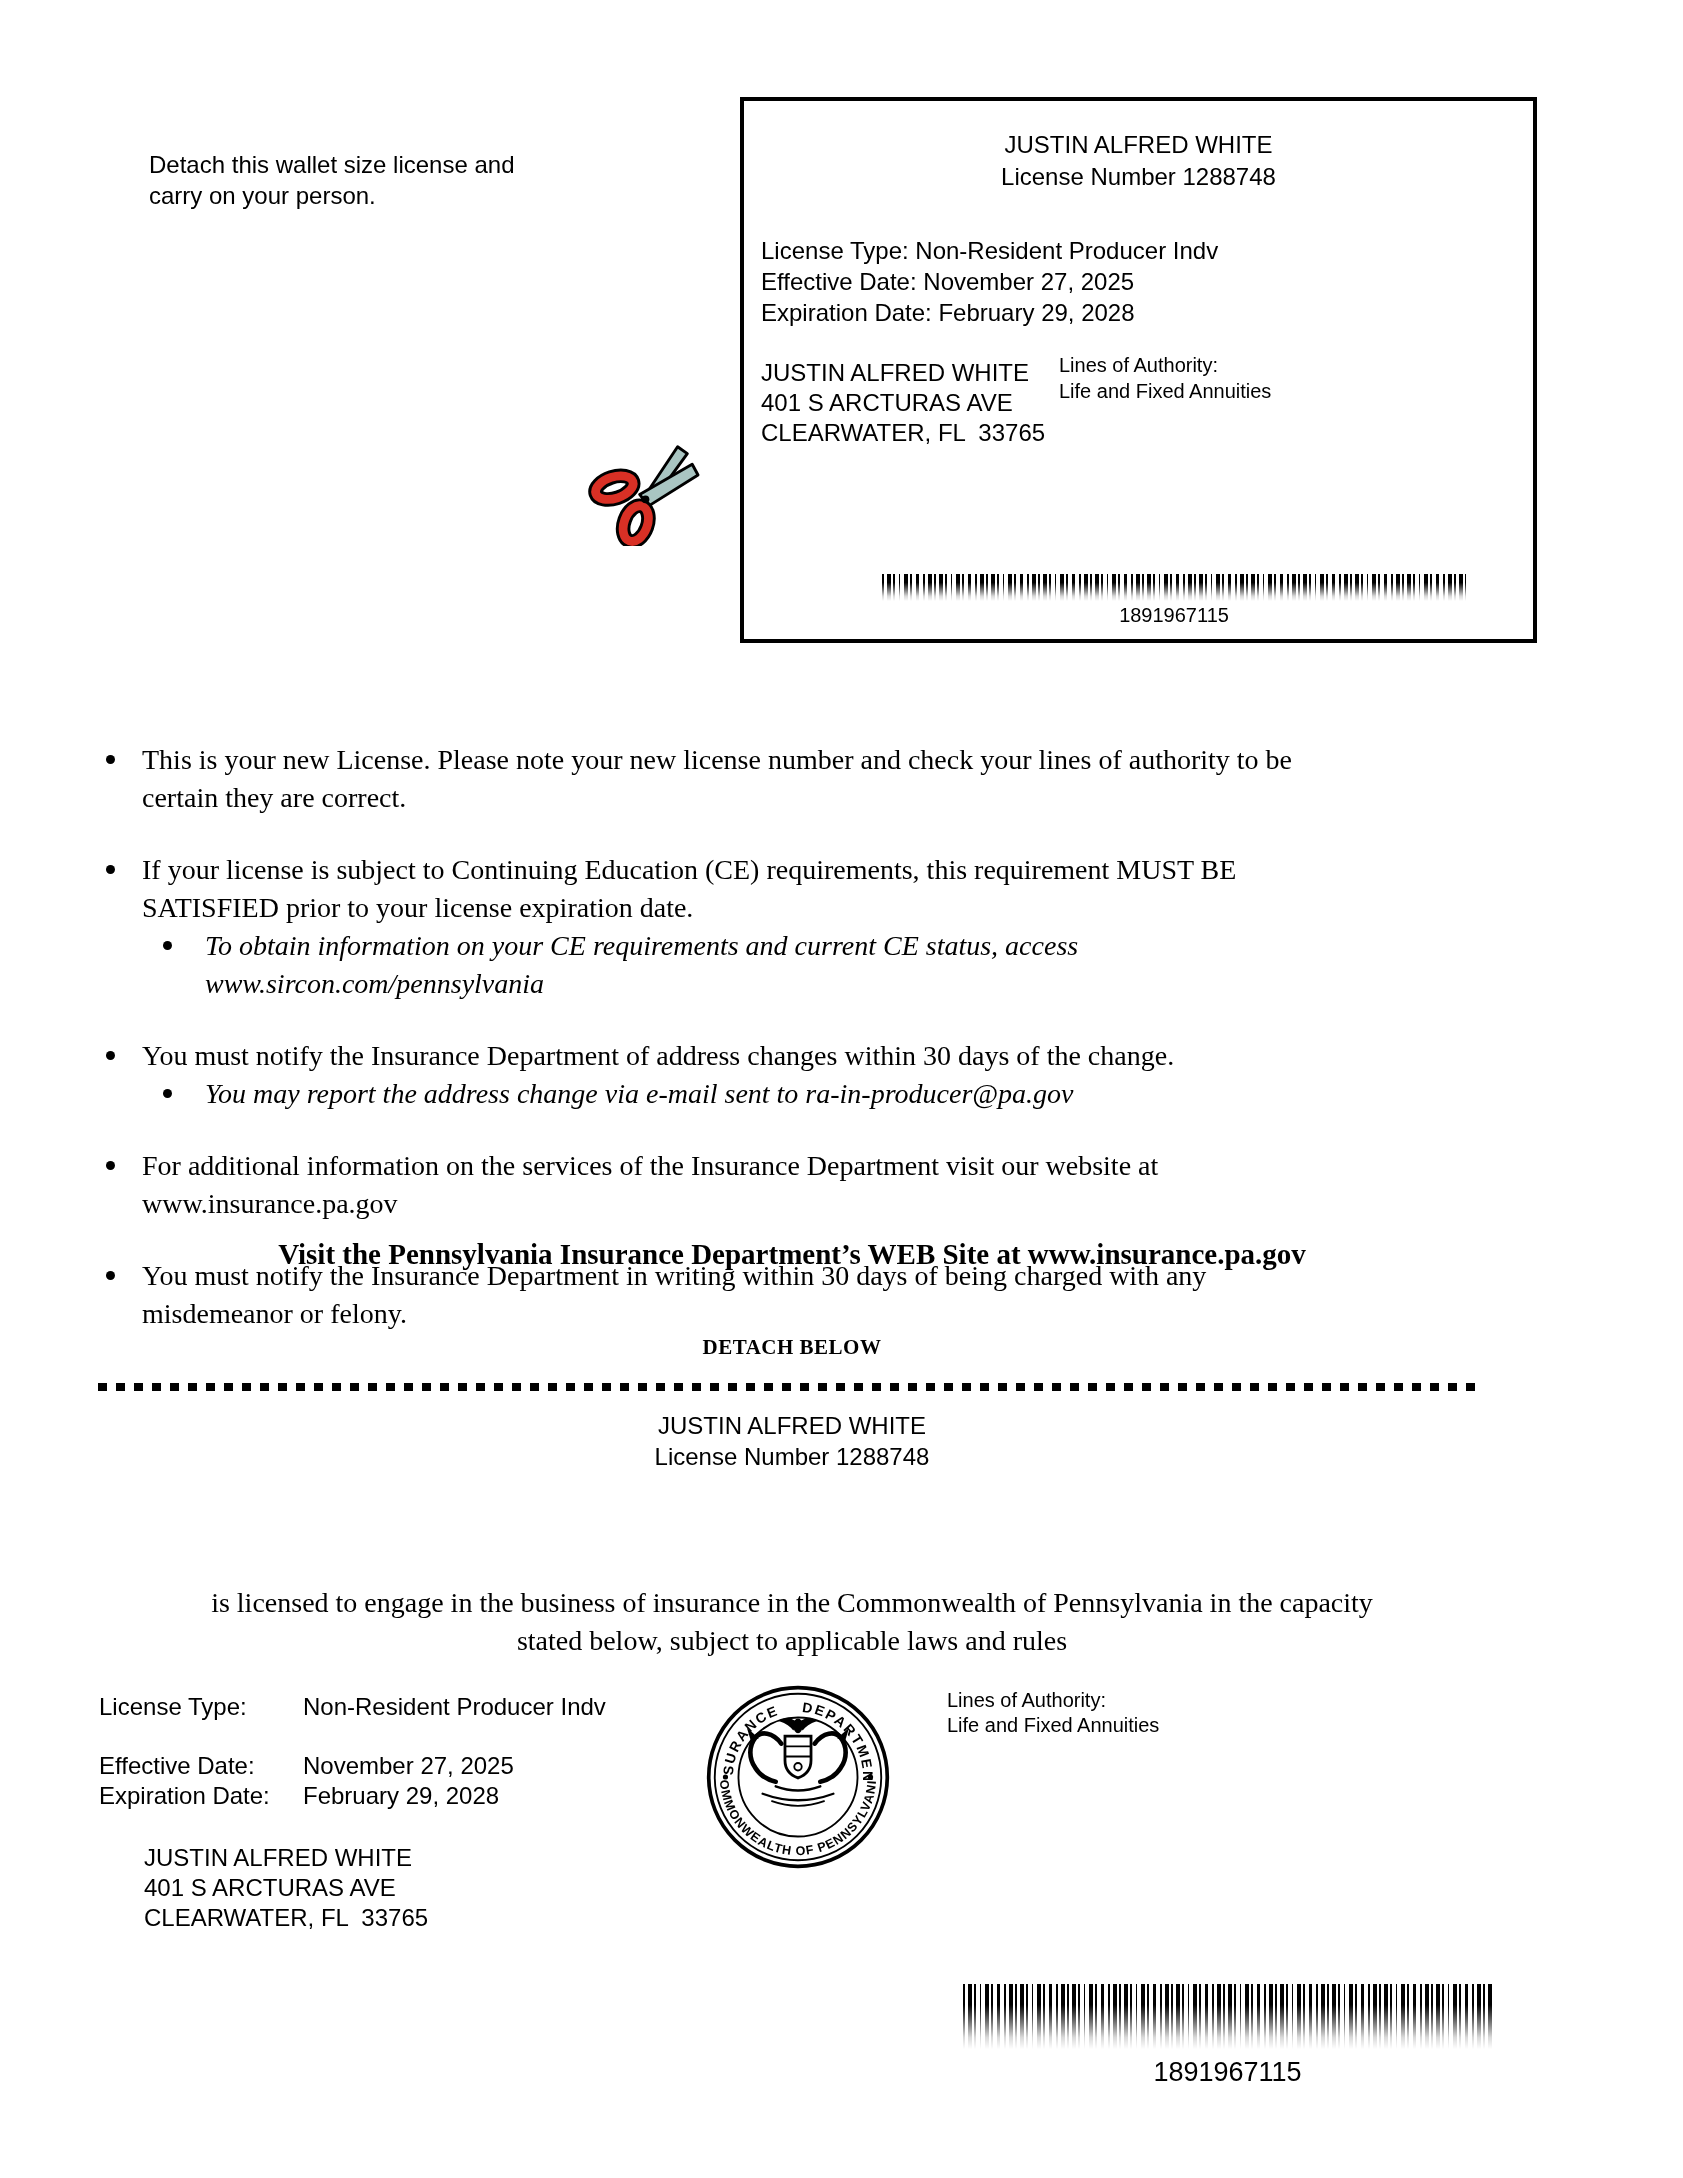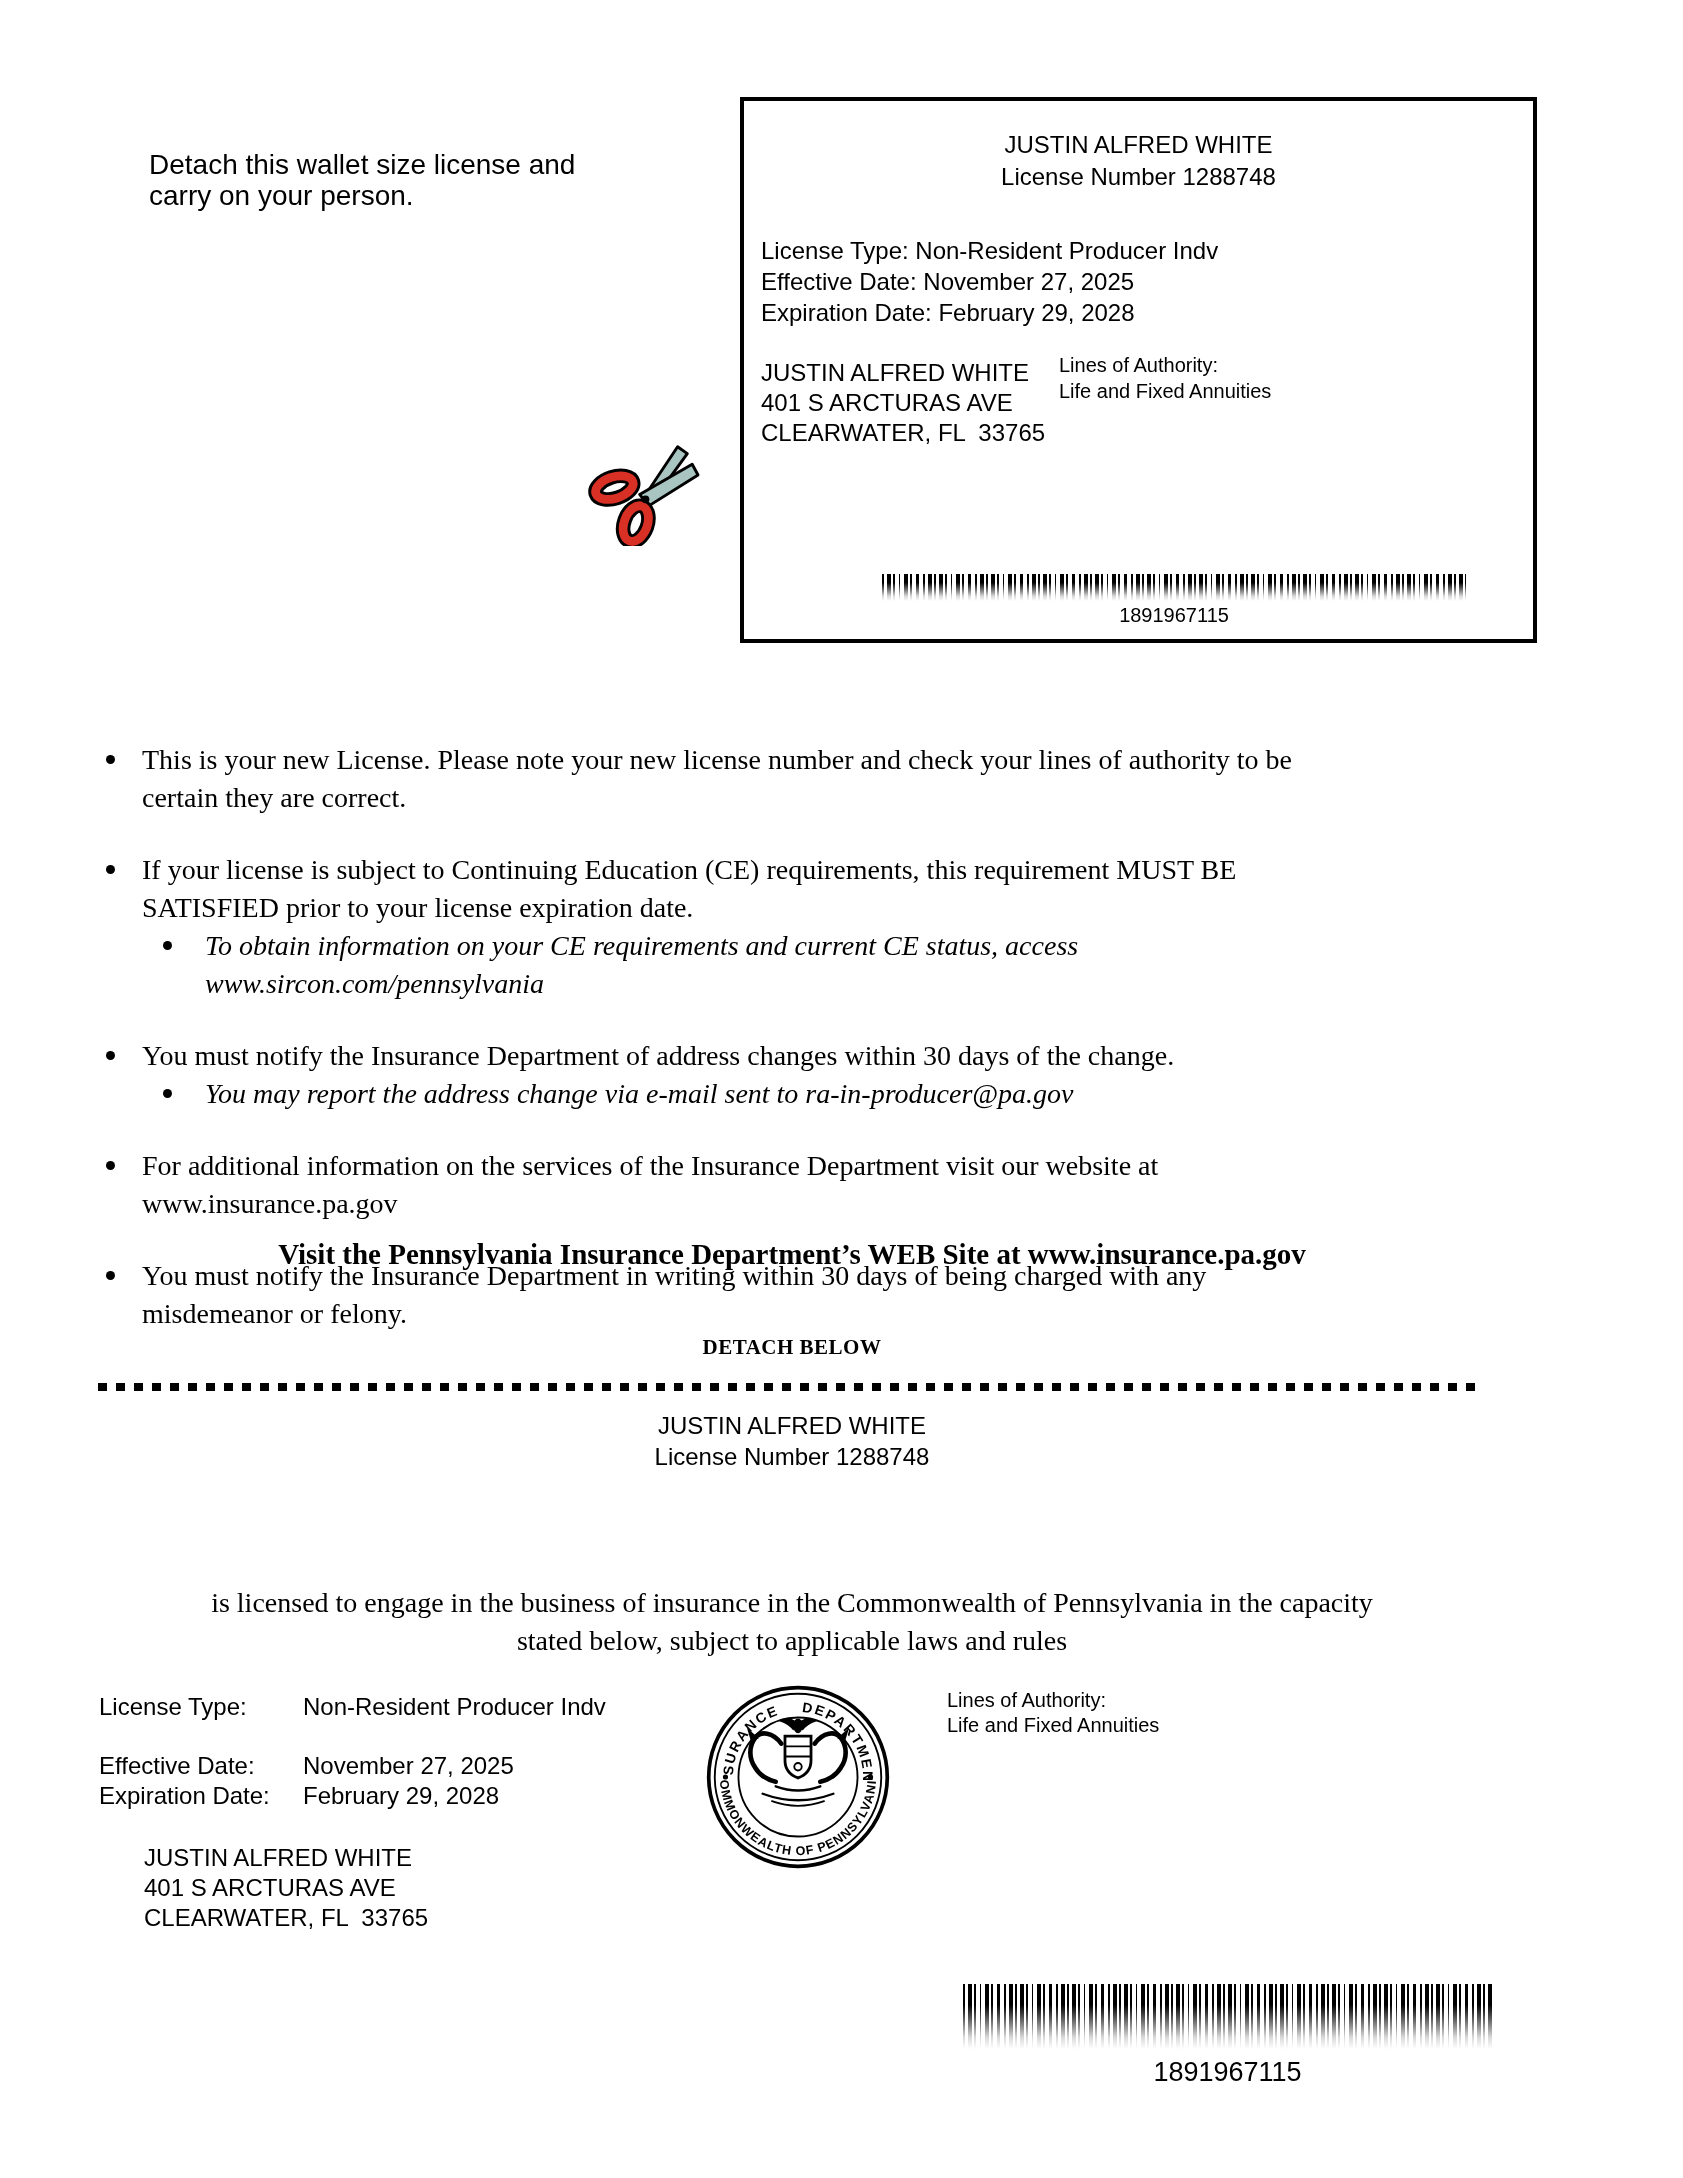--- a/index.html
+++ b/index.html
@@ -4,21 +4,21 @@
 <style>
   html,body { margin:0; padding:0; background:#fff; }
   #page {
     position:relative; width:1683px; height:2178px; background:#ffffff;
     font-family:"Liberation Sans", sans-serif; color:#000; overflow:hidden;
   }
   .prewrap { white-space:pre-wrap; }
   .abs { position:absolute; }
 
   
-  .detach-note { left:149px; top:149px; width:465px; font-size:28px; line-height:31px; }
+  .detach-note { left:149px; top:149px; width:465px; font-size:24px; line-height:31px; }
 
   
   .card { left:740px; top:97px; width:797px; height:546px; border:4px solid #000; box-sizing:border-box; }
   .card-head { position:absolute; left:0; right:0; top:28px; text-align:center; font-size:24px; line-height:32px; }
   .card-info { position:absolute; left:17px; top:134px; font-size:24px; line-height:31px; }
   .card-address { position:absolute; left:17px; top:257px; font-size:24px; line-height:30px; }
   .card-loa { position:absolute; left:315px; top:251px; font-size:20px; line-height:26px; }
   .card-barcode-wrap { position:absolute; left:138px; top:473px; width:584px; text-align:center; }
   .card-barcode { width:584px; height:27px; }
   .card-barcode-num { font-size:20px; margin-top:3px; }

